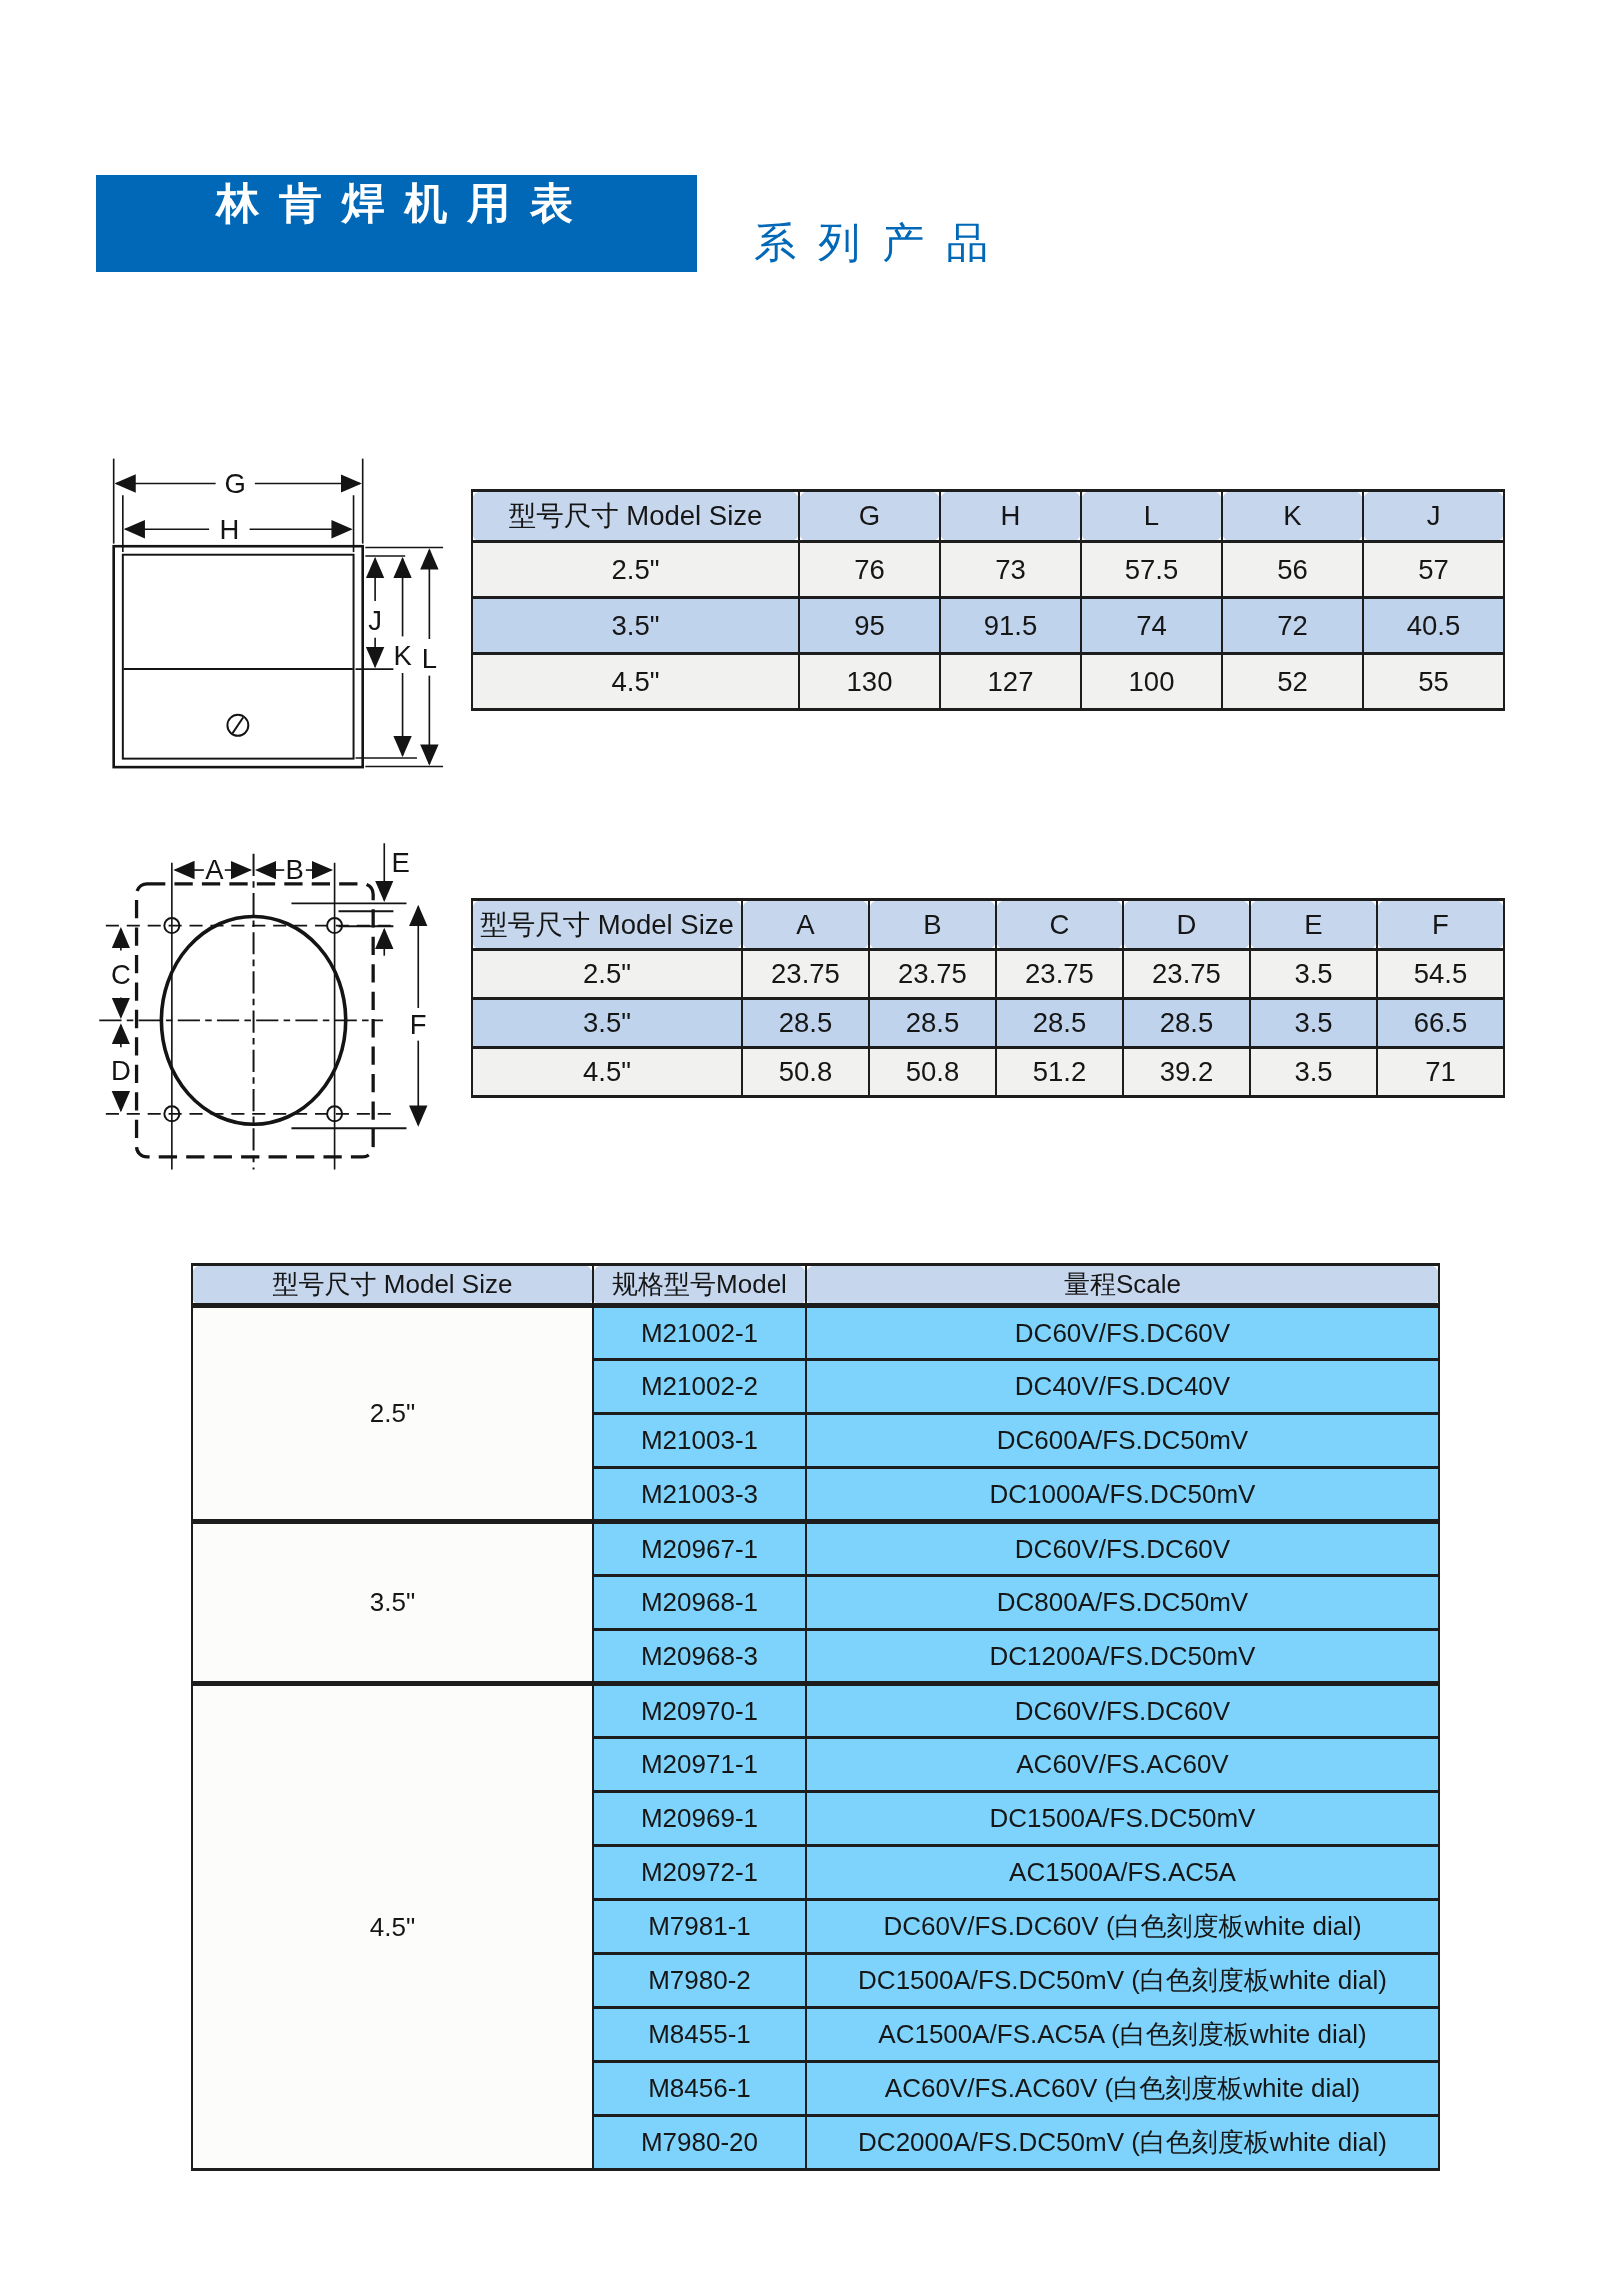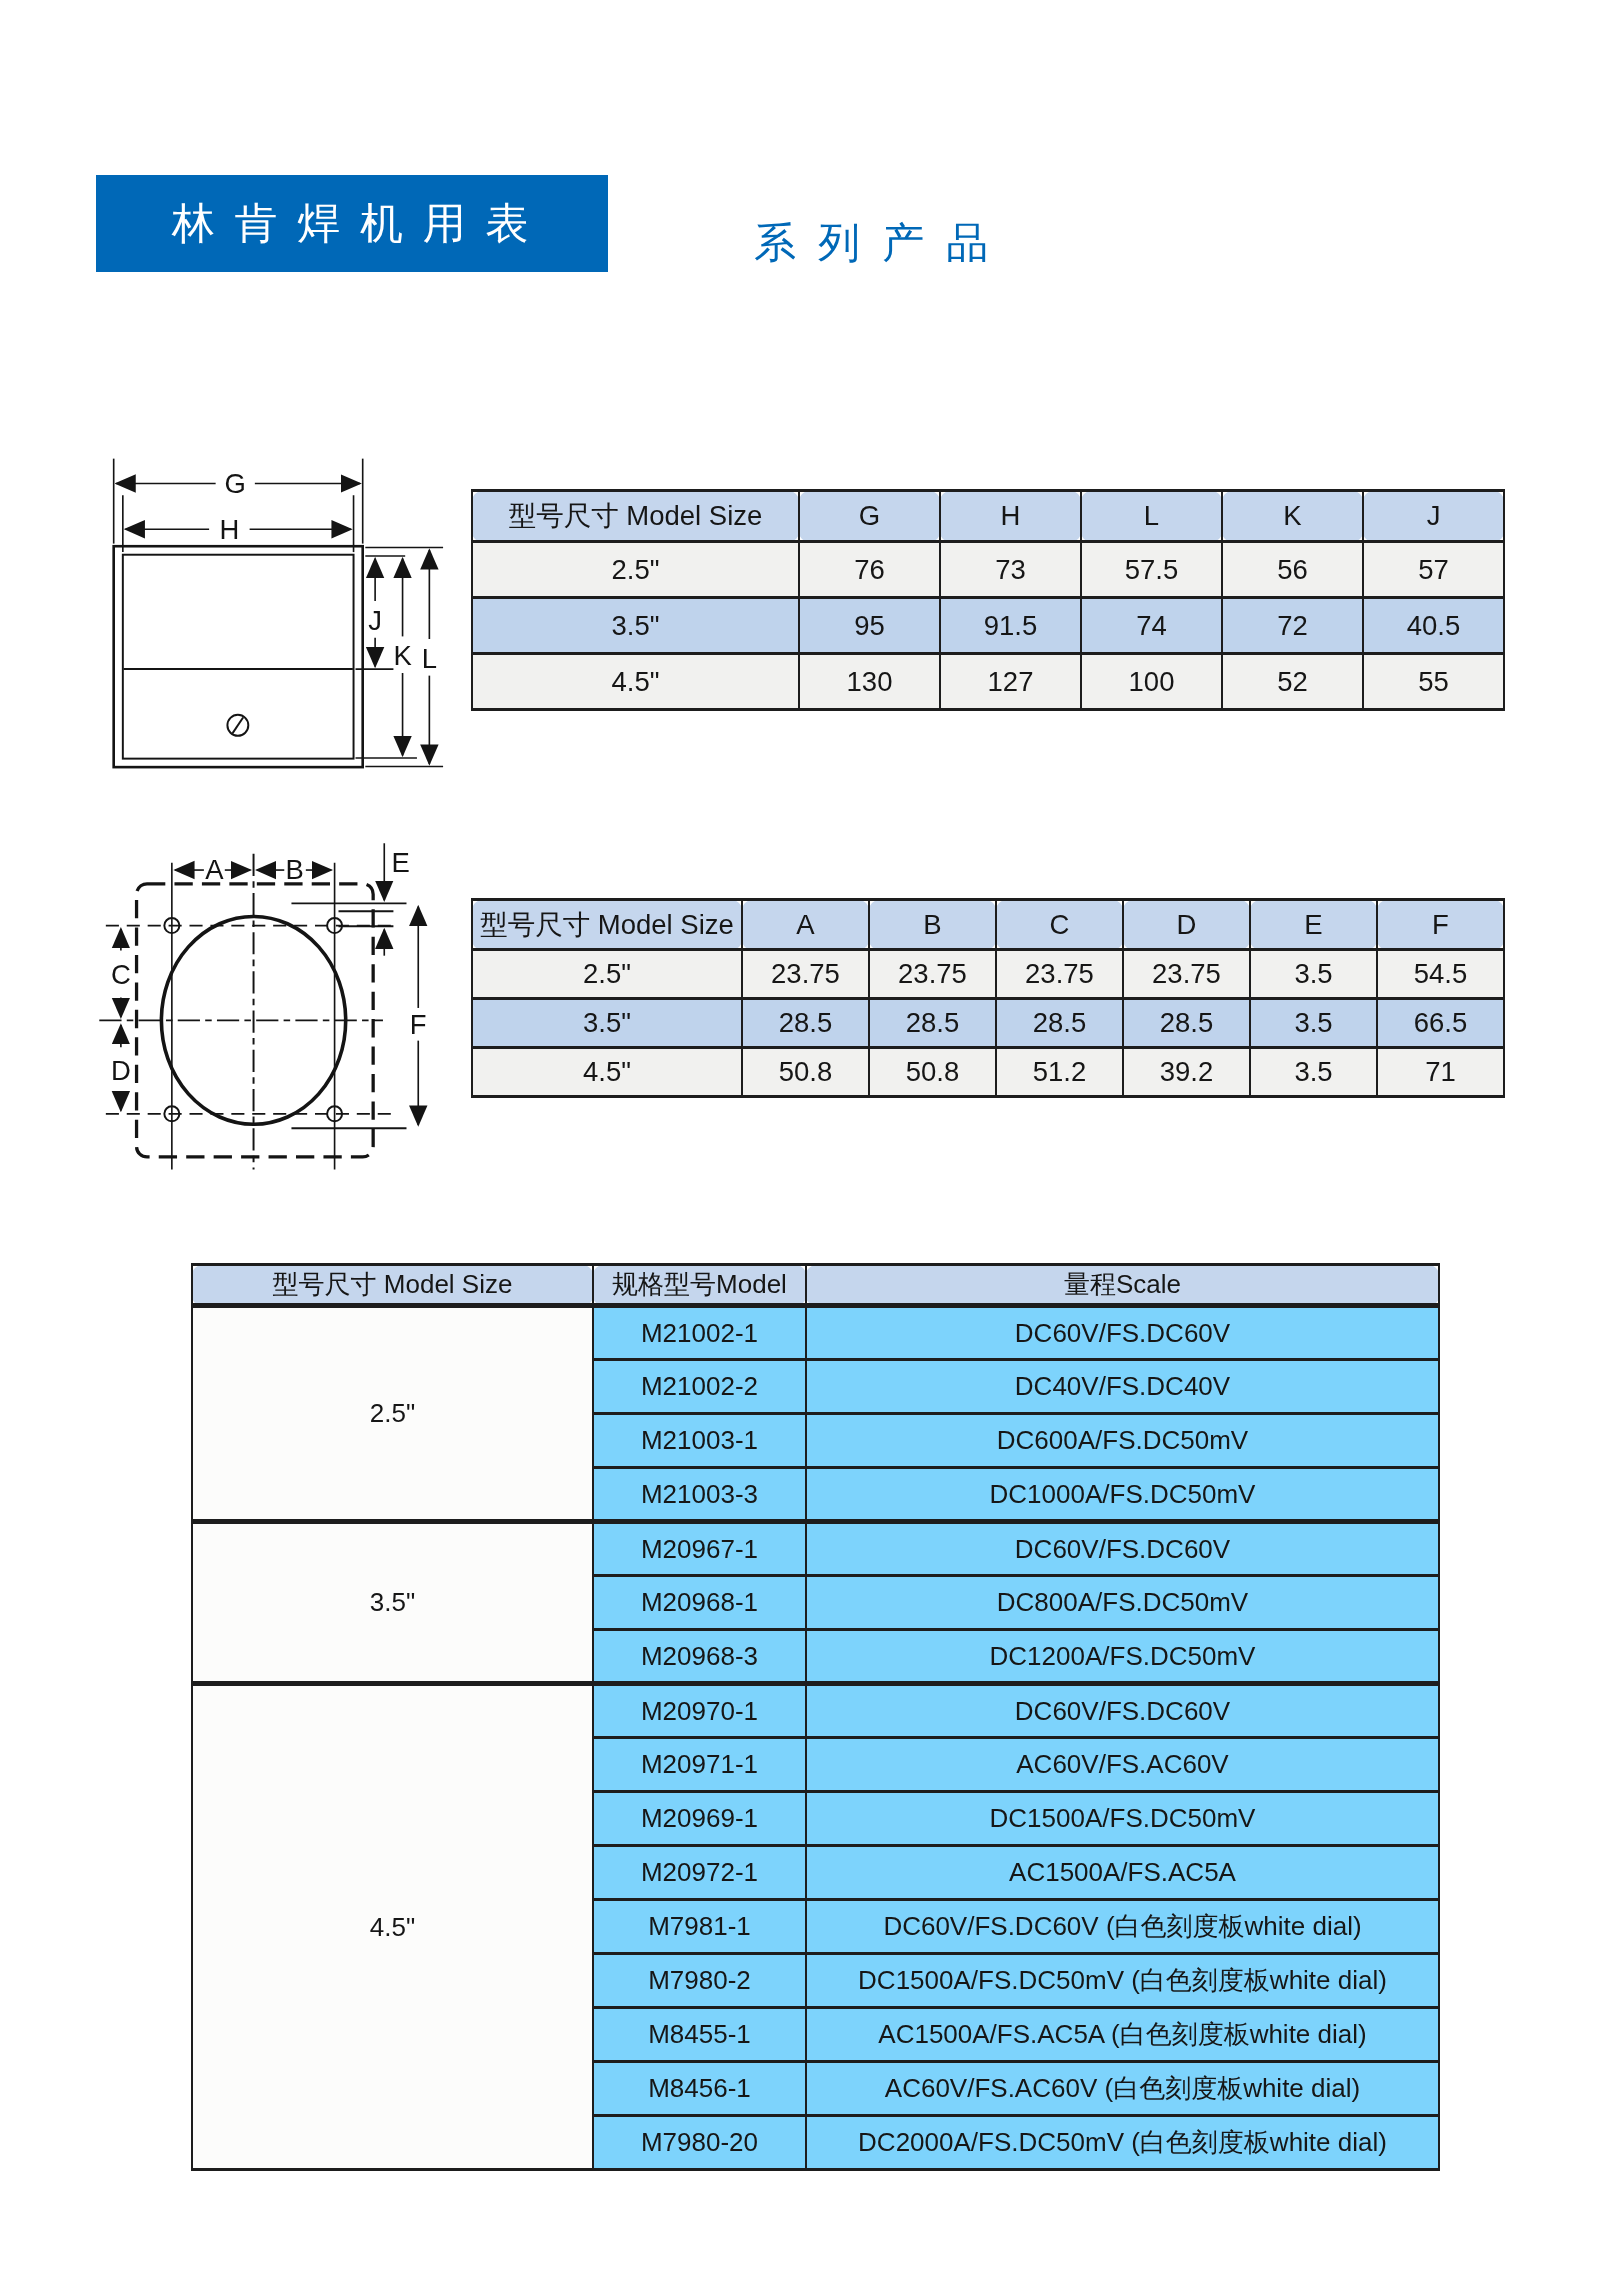--- a/index.html
+++ b/index.html
@@ -6,23 +6,23 @@
     --blue:#0068b7;
     --hdr:#c5d6ed;
     --altrow:#bfd3ec;
     --wrow:#f1f1ef;
     --bd:#1d1d1d;
     --ink:#161616;
   }
   html,body{margin:0;padding:0;background:#ffffff;}
   .page{position:relative;width:1623px;height:2295px;background:#ffffff;overflow:hidden;
         font-family:"Liberation Sans","DejaVu Sans",sans-serif;color:var(--ink);}
-  .title-box{position:absolute;left:96px;top:175px;width:512px;height:97px;background:var(--blue);
-        color:#ffffff;display:flex;align-items:center;justify-content:center;
-        font-size:43px;letter-spacing:3.9px;white-space:nowrap;}
+  .title-box{position:absolute;left:96px;top:175px;width:601px;height:97px;background:var(--blue);
+        color:#ffffff;display:flex;align-items:flex-start;justify-content:center;
+        font-size:43px;letter-spacing:3.9px;white-space:nowrap;font-weight:bold;}
   .series{position:absolute;left:754px;top:215px;color:var(--blue);font-size:42px;letter-spacing:5.2px;white-space:nowrap;}
   .banner{position:absolute;left:95px;width:1440px;background:var(--blue);color:#ffffff;
         display:flex;align-items:center;justify-content:center;font-size:35px;white-space:nowrap;}
   #banner1{top:357px;height:65px;}
   #banner2{top:768px;height:60px;}
   #banner3{top:1177px;height:59px;}
 
   .dim-table{position:absolute;border-collapse:collapse;table-layout:fixed;text-align:center;
         font-size:27.5px;color:var(--ink);}
   .dim-table th,.dim-table td{border:2px solid var(--bd);border-top-width:3.9px;border-bottom-width:3.9px;

